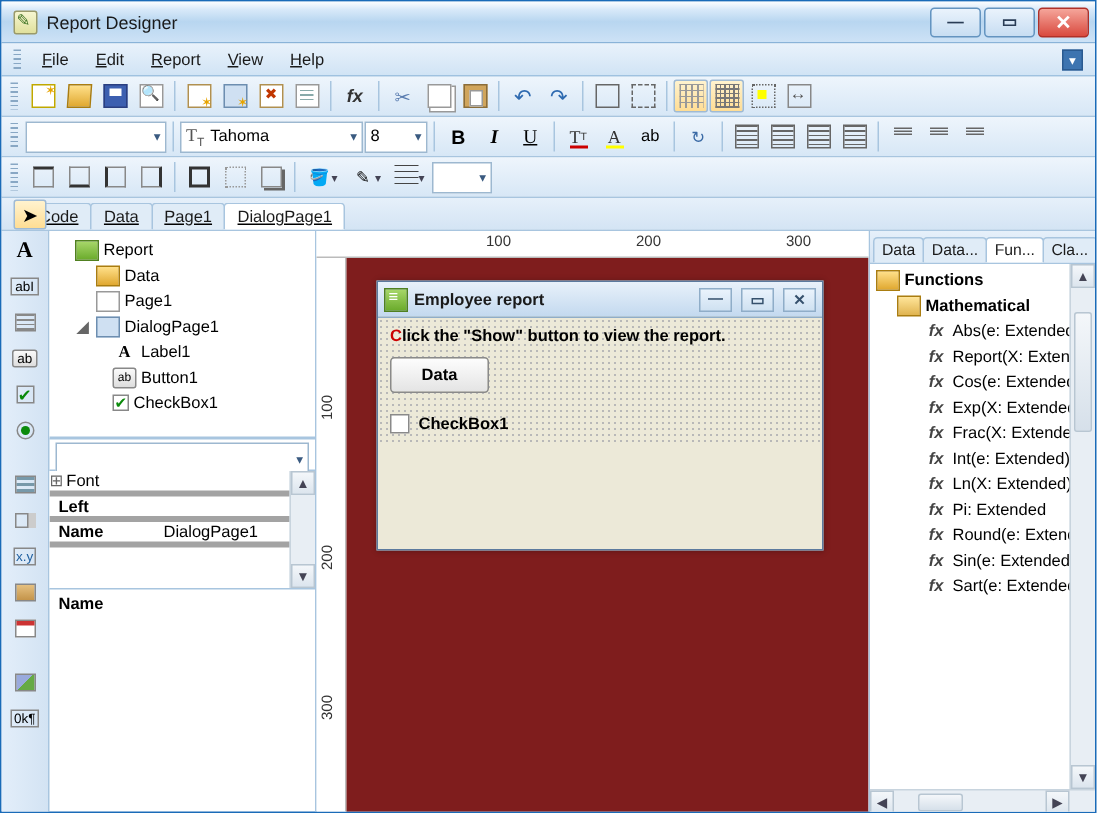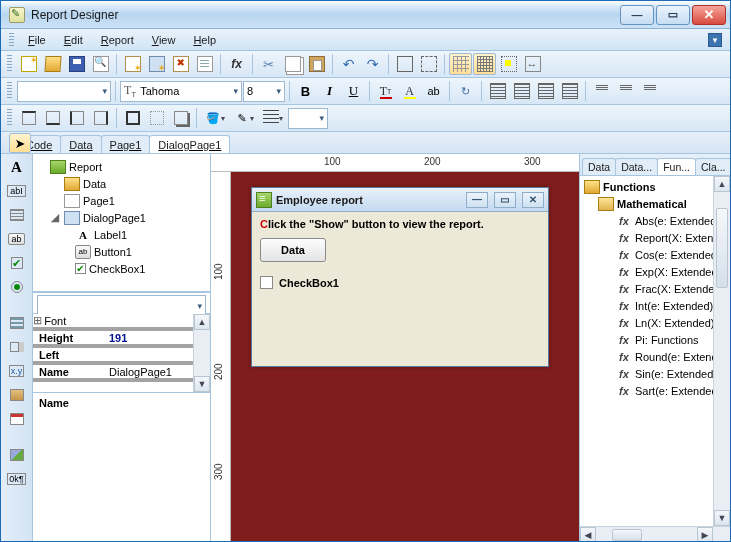--- a/index.html
+++ b/index.html
@@ -454,28 +454,20 @@
         <div class="combo">
             <span class="dd">▾</span>
           </div>
       </div>
       <div class="propgrid">
         <div class="proprow">
             <div class="pk expand">Font</div>
           </div>
         <div class="proprow">
             <div class="pk">
-              <b>Height</b>
-            </div>
-            <div class="pv">
-              <b>191</b>
-            </div>
-          </div>
-        <div class="proprow">
-            <div class="pk">
               <b>Left</b>
             </div>
           </div>
         <div class="proprow">
             <div class="pk">
               <b>Name</b>
             </div>
             <div class="pv" style="color:#000">DialogPage1</div>
           </div>
         <div class="propscrollbar">
@@ -565,21 +557,21 @@
         <div class="fn" style="padding-left:36px">
             <span class="fx">fx</span>
             <span>Int(e: Extended):</span>
           </div>
         <div class="fn" style="padding-left:36px">
             <span class="fx">fx</span>
             <span>Ln(X: Extended):</span>
           </div>
         <div class="fn" style="padding-left:36px">
             <span class="fx">fx</span>
-            <span>Pi: Functions</span>
+            <span>Pi: Extended</span>
           </div>
         <div class="fn" style="padding-left:36px">
             <span class="fx">fx</span>
             <span>Round(e: Extend</span>
           </div>
         <div class="fn" style="padding-left:36px">
             <span class="fx">fx</span>
             <span>Sin(e: Extended)</span>
           </div>
         <div class="fn" style="padding-left:36px">

